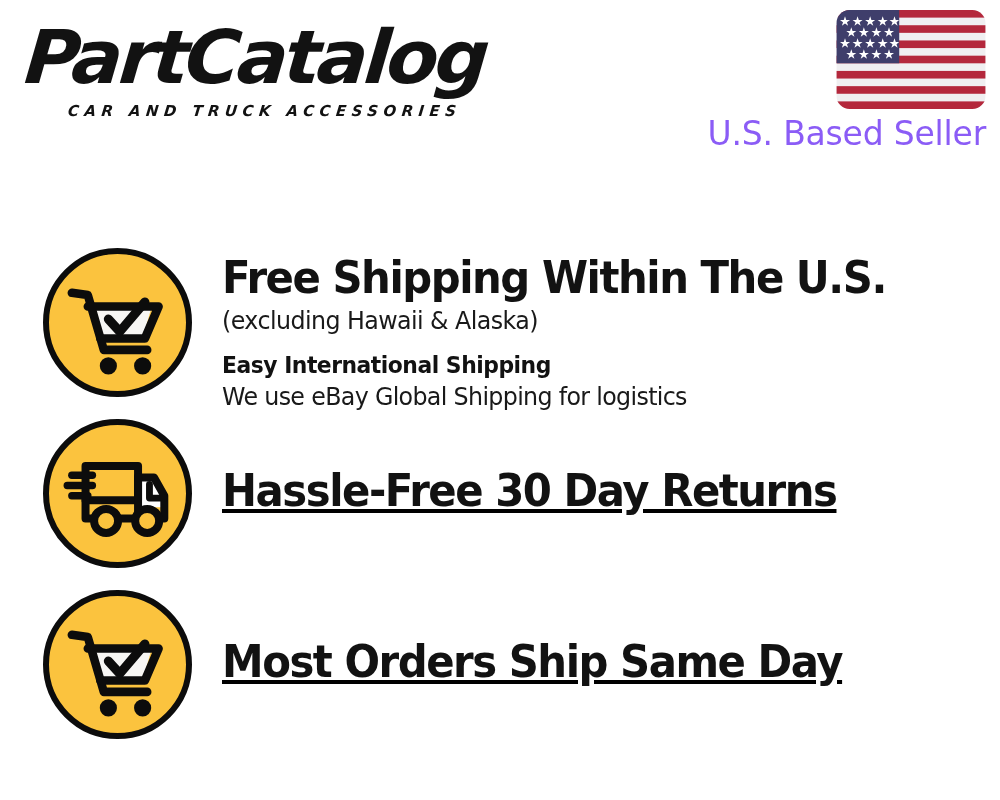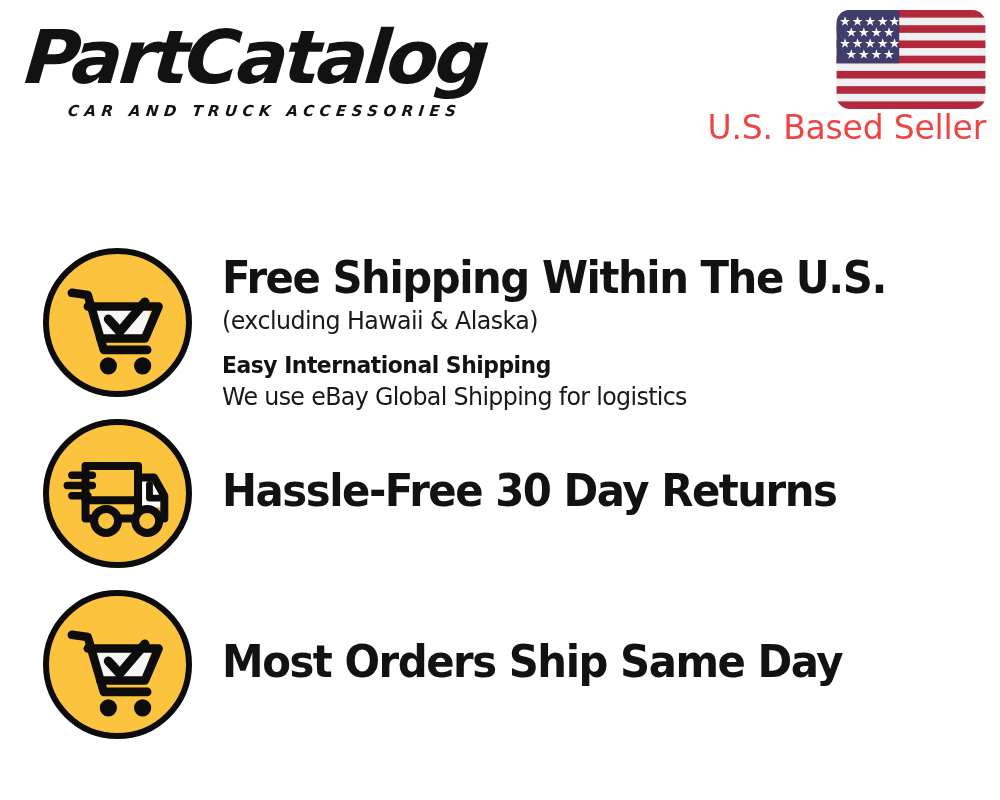--- a/index.html
+++ b/index.html
@@ -44,25 +44,26 @@
     color:#121212;
     white-space:nowrap;
     transform:skewX(-6deg);
     transform-origin:left center;
   }
 
   #seller-block { position:absolute; right:14px; top:10px; text-align:right; }
   #flag-wrap { display:flex; justify-content:flex-end; }
   #flag { display:block; width:150px; height:99px; }
   #seller-label {
+    margin-top:6px;
     font-family:"DejaVu Sans", sans-serif;
     font-weight:400;
     font-size:33px;
     line-height:38px;
-    color:#ef4444;
+    color:#8b5cf6;
     white-space:nowrap;
     letter-spacing:-0.2px;
   }
 
   
   #features { position:absolute; left:0; top:240px; width:1000px; }
   .feature-row { position:absolute; left:0; width:1000px; }
   .feature-row.r0 { top:0px; }
   .feature-row.r1 { top:171px; }
   .feature-row.r2 { top:342px; }
@@ -119,21 +120,21 @@
     font-weight:400;
     font-size:25px;
     line-height:33px;
     letter-spacing:-0.7px;
     color:#191919;
     white-space:nowrap;
     transform:scaleX(0.95);
     transform-origin:left center;
   }
   
-  .feature-row.r1 .copy, .feature-row.r2 .copy { top:54px; }
+  .feature-row.r1 .copy, .feature-row.r2 .copy { top:54px;text-decoration:underline; }
   .feature-row.r0 .copy { top:12px; }
 </style>
 </head>
 <body>
 
 <div id="banner">
 
   <div id="header">
 
     <div id="logo-block">

